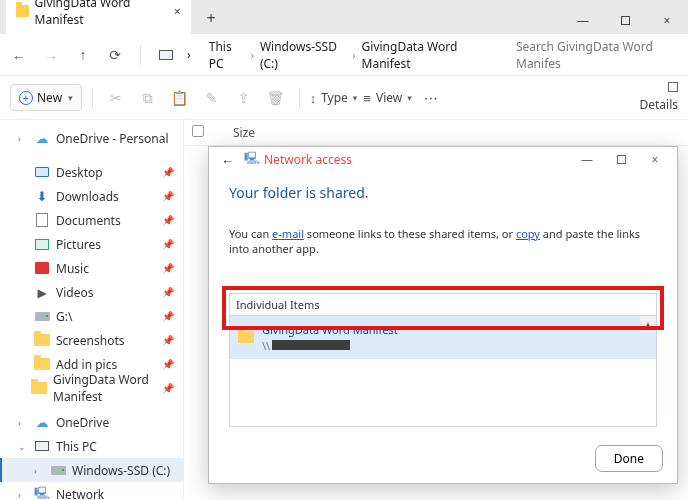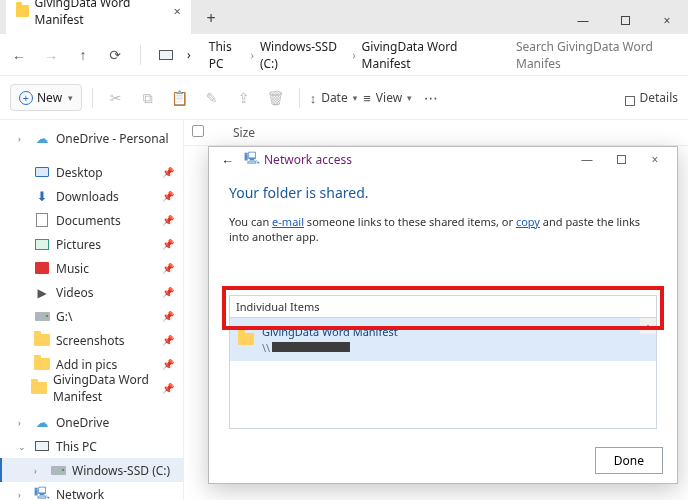--- a/index.html
+++ b/index.html
@@ -27,21 +27,21 @@
   
   .toolbar { height: 44px; background: #fff; display: flex; align-items: center; padding: 0 10px; gap: 6px; border-bottom: 1px solid #eee; }
   .new-btn { display: flex; align-items: center; gap: 4px; border: 1px solid #ddd; background: #fafafa; border-radius: 4px; padding: 4px 8px; font-size: 12px; }
   .new-btn .plus-c { width:14px; height:14px; border-radius:50%; border:1px solid #2d6fbf; color:#2d6fbf; display:flex; align-items:center; justify-content:center; font-size:11px; line-height:1; }
   .new-btn .chev { color:#666; font-size:9px; margin-left:2px; }
   .tb-ic { width: 26px; height: 26px; display:flex; align-items:center; justify-content:center; color:#bbb; font-size:14px; }
   .tb-sep { width:1px; height:20px; background:#e2e2e2; margin: 0 4px; }
   .tb-right { margin-left:auto; display:flex; align-items:center; gap:10px; }
   .tb-select { display:flex; align-items:center; gap:5px; color:#444; font-size:12px; }
   .tb-select .chev { font-size:9px; color:#666; }
-  .details-btn { display:flex; align-items:flex-end; gap:4px; font-size:12px; color:#444; }
+  .details-btn { display:flex; align-items:flex-end; gap:4px; font-size:12px; color:#444;flex-direction:column; }
   .details-btn .sq { width:10px; height:10px; border:1px solid #666; }
 
   
   .main { position:absolute; top:120px; bottom:0; left:0; right:0; display:flex; background:#fff; }
   .sidebar { width: 184px; border-right: 1px solid #eee; padding-top: 6px; overflow:hidden; }
   .side-item { display:flex; align-items:center; gap:6px; padding: 4px 8px 4px 18px; font-size:12px; color:#333; height:24px; }
   .side-item.sel { background:#e8eef7; border-left:2px solid #2d6fbf; padding-left:16px; }
   .side-item.indent { padding-left: 32px; }
   .side-item .chev-l { width:10px; color:#777; font-size:9px; }
   .side-item .pin { margin-left:auto; color:#aaa; font-size:10px; }
@@ -75,40 +75,40 @@
   .row .c-date { width:95px; color:#555; }
   .row .c-type { width:100px; color:#555; }
   .row .c-size { width:60px; color:#555; text-align:right; }
   .edge-ic { width:14px; height:14px; border-radius:50%; background: conic-gradient(#3dc483 0 33%, #2d7ad1 33% 66%, #1b5fa8 66% 100%); }
 
   
   .dialog { position:absolute; left:208px; top:146px; width:470px; height:338px; background:#fff; border:1px solid #bcbcbc; box-shadow: 0 6px 22px rgba(0,0,0,.22); display:flex; flex-direction:column; }
   .dlg-titlebar { height:30px; display:flex; align-items:center; padding:0 6px; }
   .dlg-titlebar .back { color:#222; font-size:13px; padding:0 6px; }
   .dlg-titlebar .ic-net2 { margin:0 4px; }
-  .dlg-titlebar .ttl { font-size:12px; color:#701a75; }
+  .dlg-titlebar .ttl { font-size:12px; color:#ef4444; }
   .dlg-titlebar .wc { margin-left:auto; display:flex; gap:2px; }
   .dlg-titlebar .wc div { width:32px; height:24px; display:flex; align-items:center; justify-content:center; color:#666; font-size:12px; }
   .dlg-titlebar .wc .sq { width:9px; height:9px; border:1px solid #666; }
   .dlg-body { padding: 6px 20px 10px 20px; flex:1; display:flex; flex-direction:column; }
-  .dlg-h { color:#19599d; font-size:14px; margin: 6px 0 12px 0; }
-  .dlg-p { font-size:11px; color:#333; margin-bottom:14px; line-height:1.4; }
+  .dlg-h { color:#19599d; font-size:14px; margin: 6px 0 24px 0; }
+  .dlg-p { font-size:11px; color:#333; line-height:1.4; }
   .dlg-p a { color:#1b5bbf; text-decoration:underline; cursor:pointer; }
   .list-label { font-size:11px; color:#333; border:1px solid #cfd6dd; border-bottom:none; padding:3px 6px; background:#fff;margin-top:36px; }
   .item-list { border:1px solid #cfd6dd; height:112px; overflow:auto; position:relative; }
   .item-list .scroll-up { position:absolute; right:0; top:0; width:16px; height:16px; display:flex; align-items:center; justify-content:center; font-size:9px; color:#555; background:#f1f1f1; }
   .share-item { display:flex; align-items:center; gap:8px; padding:6px 8px; background:#dceaf9; }
   .highlight-box { position:absolute; border:4px solid #e31717; left:222px; top:286px; width:442px; height:44px; pointer-events:none; }
   .share-item .txts { display:flex; flex-direction:column; gap:1px; font-size:11px; }
   .share-item .p1 { color:#19447a; }
   .share-item .p2 { color:#6e7a88; display:flex; align-items:center; gap:2px; }
   .redact { display:inline-block; width:78px; height:10px; background:#3d3d3d; }
   .dlg-link { font-size:11px; color:#1b5bbf; text-decoration:underline; margin-top:10px; cursor:pointer; }
   .dlg-footer { display:flex; justify-content:flex-end; padding: 8px 14px 12px 14px; }
-  .done-btn { border:1px solid #9aa4ad; background:#fff; border-radius:0; padding:4px 18px; font-size:12px; }
+  .done-btn { border:1px solid #9aa4ad; background:#fff; border-radius:7px; padding:4px 18px; font-size:12px; }
   .chkbox { width:12px; height:12px; border:1px solid #999; border-radius:2px; display:inline-block; }
   .sort-ic, .view-ic { font-size:13px; color:#555; }
 </style>
 </head>
 <body>
 
 <div class="tab-bar">
   <div class="tab">
     <span class="folder-ic"></span>
     <span>GivingData Word Manifest</span>
@@ -153,21 +153,21 @@
   <div class="tb-sep"></div>
   <div class="tb-ic">✂</div>
   <div class="tb-ic">⧉</div>
   <div class="tb-ic">📋</div>
   <div class="tb-ic">✎</div>
   <div class="tb-ic">⇪</div>
   <div class="tb-ic">🗑</div>
   <div class="tb-sep"></div>
   <div class="tb-select">
     <span class="sort-ic">↕</span>
-    <span>Date</span>
+    <span>Type</span>
     <span class="chev">▾</span>
   </div>
   <div class="tb-select">
     <span class="view-ic">≡</span>
     <span>View</span>
     <span class="chev">▾</span>
   </div>
   <div class="tb-ic" style="color:#444">⋯</div>
   <div class="tb-right">
     <div class="details-btn">

